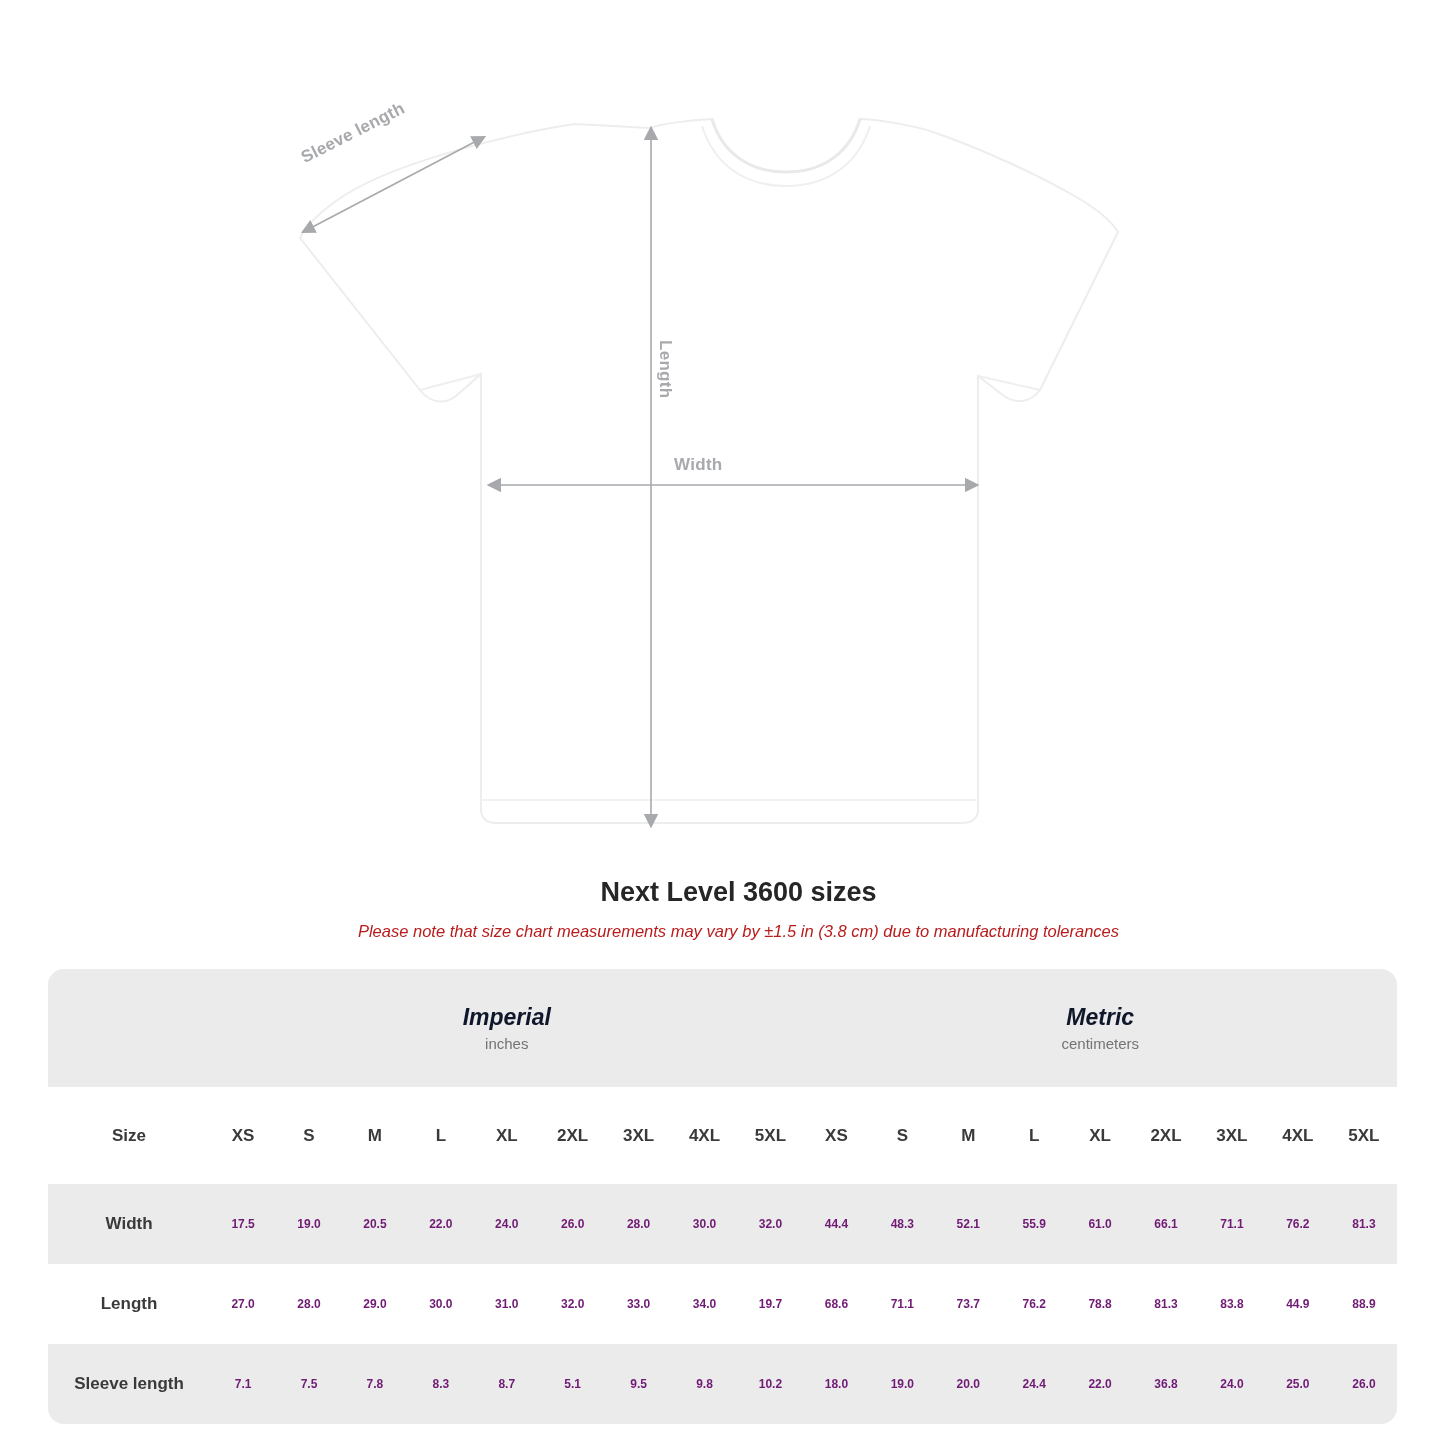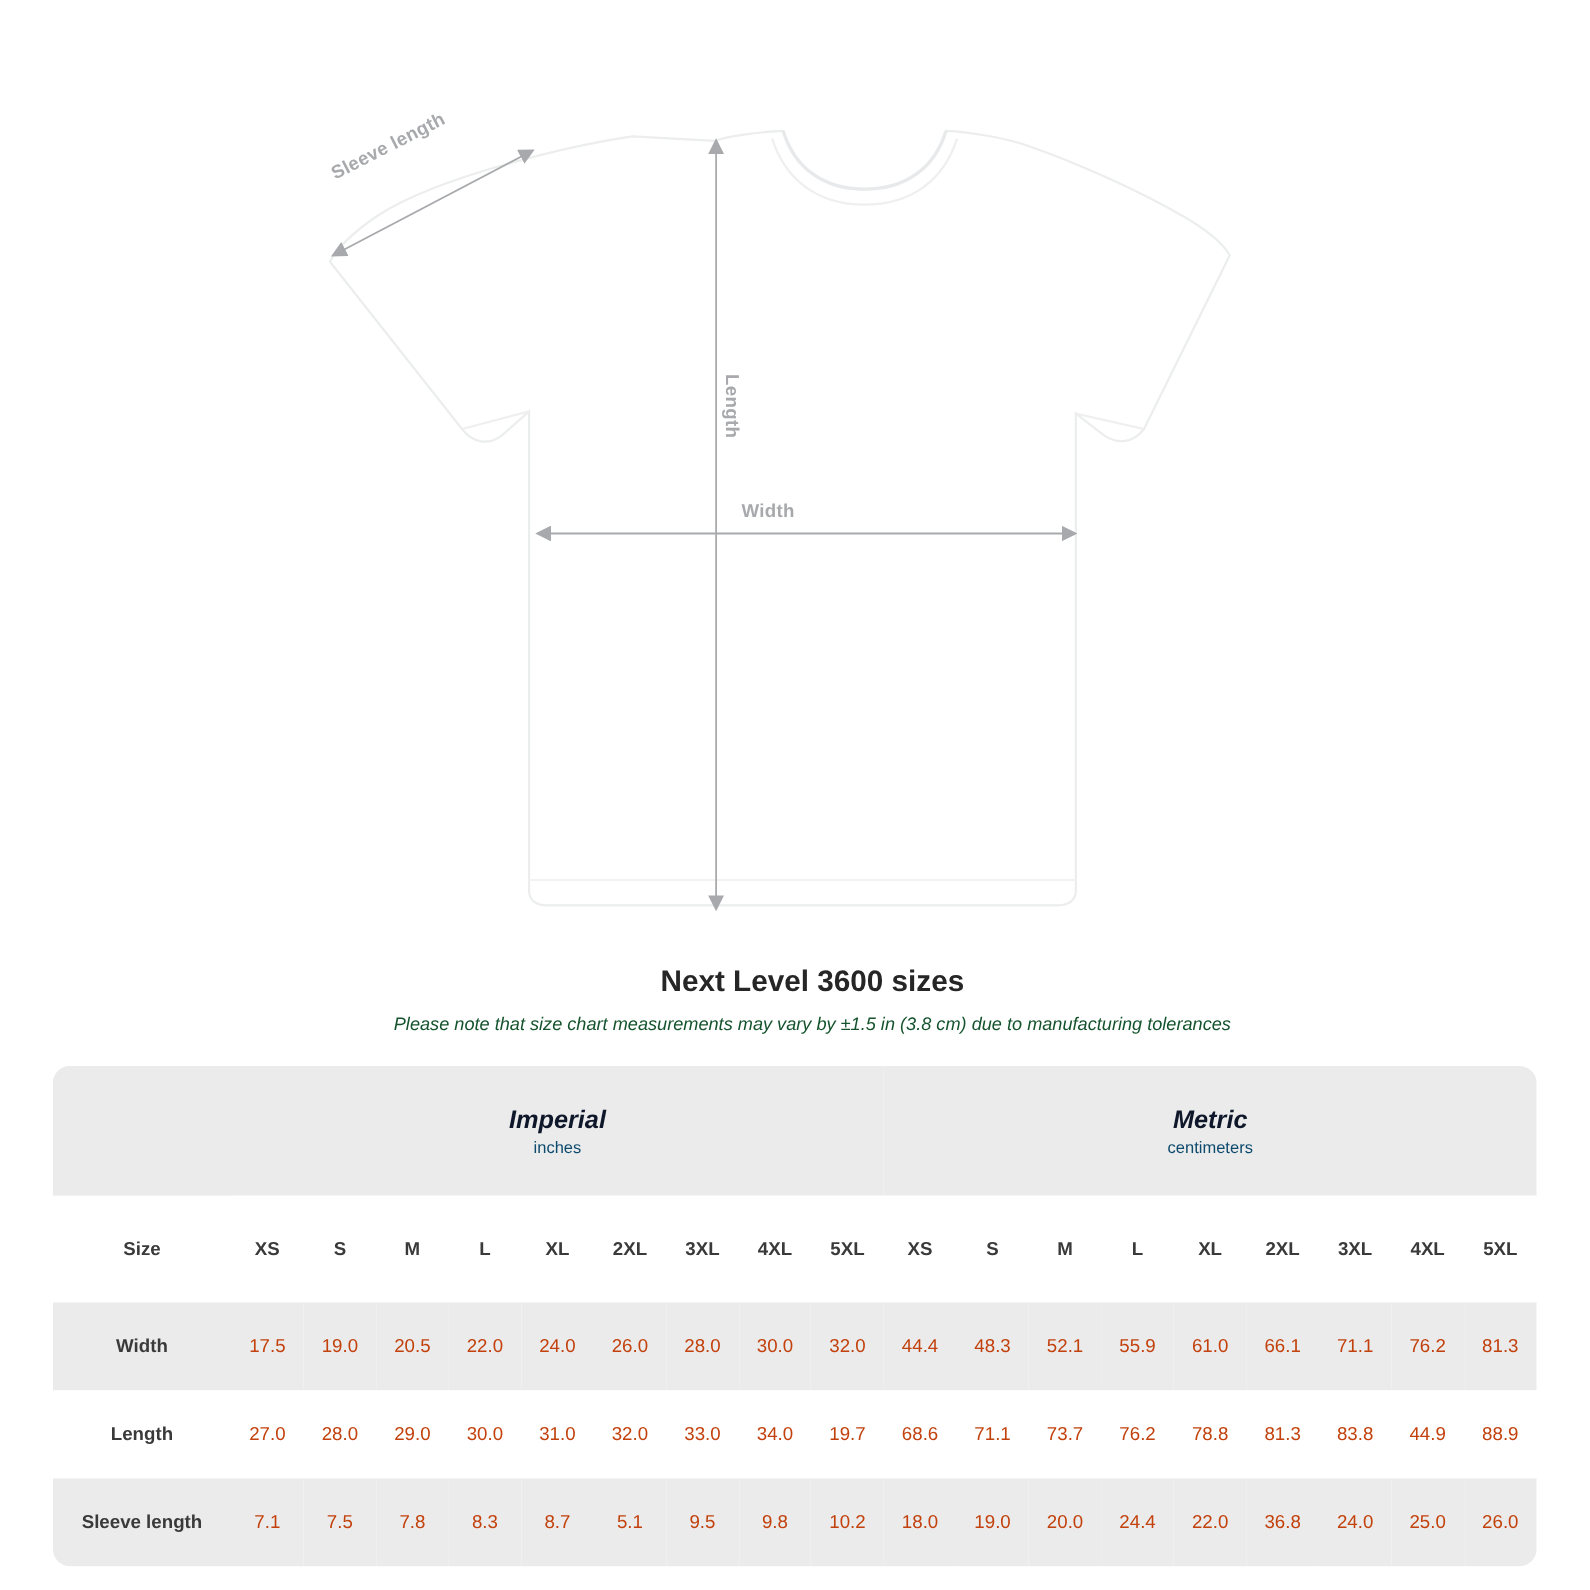--- a/index.html
+++ b/index.html
@@ -64,21 +64,21 @@
   }
   .chart-title {
     font-size: 27px;
     font-weight: bold;
     color: #262626;
     margin: 0 0 14px 0;
   }
   .chart-note {
     font-size: 16.5px;
     font-style: italic;
-    color: #14532d;
+    color: #b91c1c;
     margin: 14px;
   }
 
   
   .table-wrap {
     margin: 28px 48px 0 48px;
     border-radius: 16px;
     overflow: hidden;
   }
   table.sizes {
@@ -97,21 +97,21 @@
   }
   .unit-head .unit-name {
     font-size: 23px;
     font-style: italic;
     font-weight: bold;
     color: #0f172a;
     line-height: 1.15;
   }
   .unit-head .unit-sub {
     font-size: 15px;
-    color: #0c4a6e;
+    color: #737373;
     font-style: normal;
     font-weight: normal;
     margin-top: 4px;
   }
   .corner-cell {
     background: #ebebeb;
   }
   tr.size-row {
     height: 97px;
     background: #ffffff;
@@ -125,22 +125,23 @@
     height: 80px;
   }
   tr.row-alt { background: #ebebeb; }
   tr.row-plain { background: #ffffff; }
   tr.data-row .row-label {
     font-size: 17px;
     font-weight: bold;
     color: #3a3a3a;
   }
   tr.data-row td.val {
-    font-size: 17px;
-    color: #c2410c;
+    font-size: 12px;
+    color: #701a75;
+    font-weight: bold;
   }
   col.label-col { width: 162px; }
   col.v-col { width: 65.9px; }
 </style>
 </head>
 <body>
 
 <div class="page">
 
   <div class="illustration">

